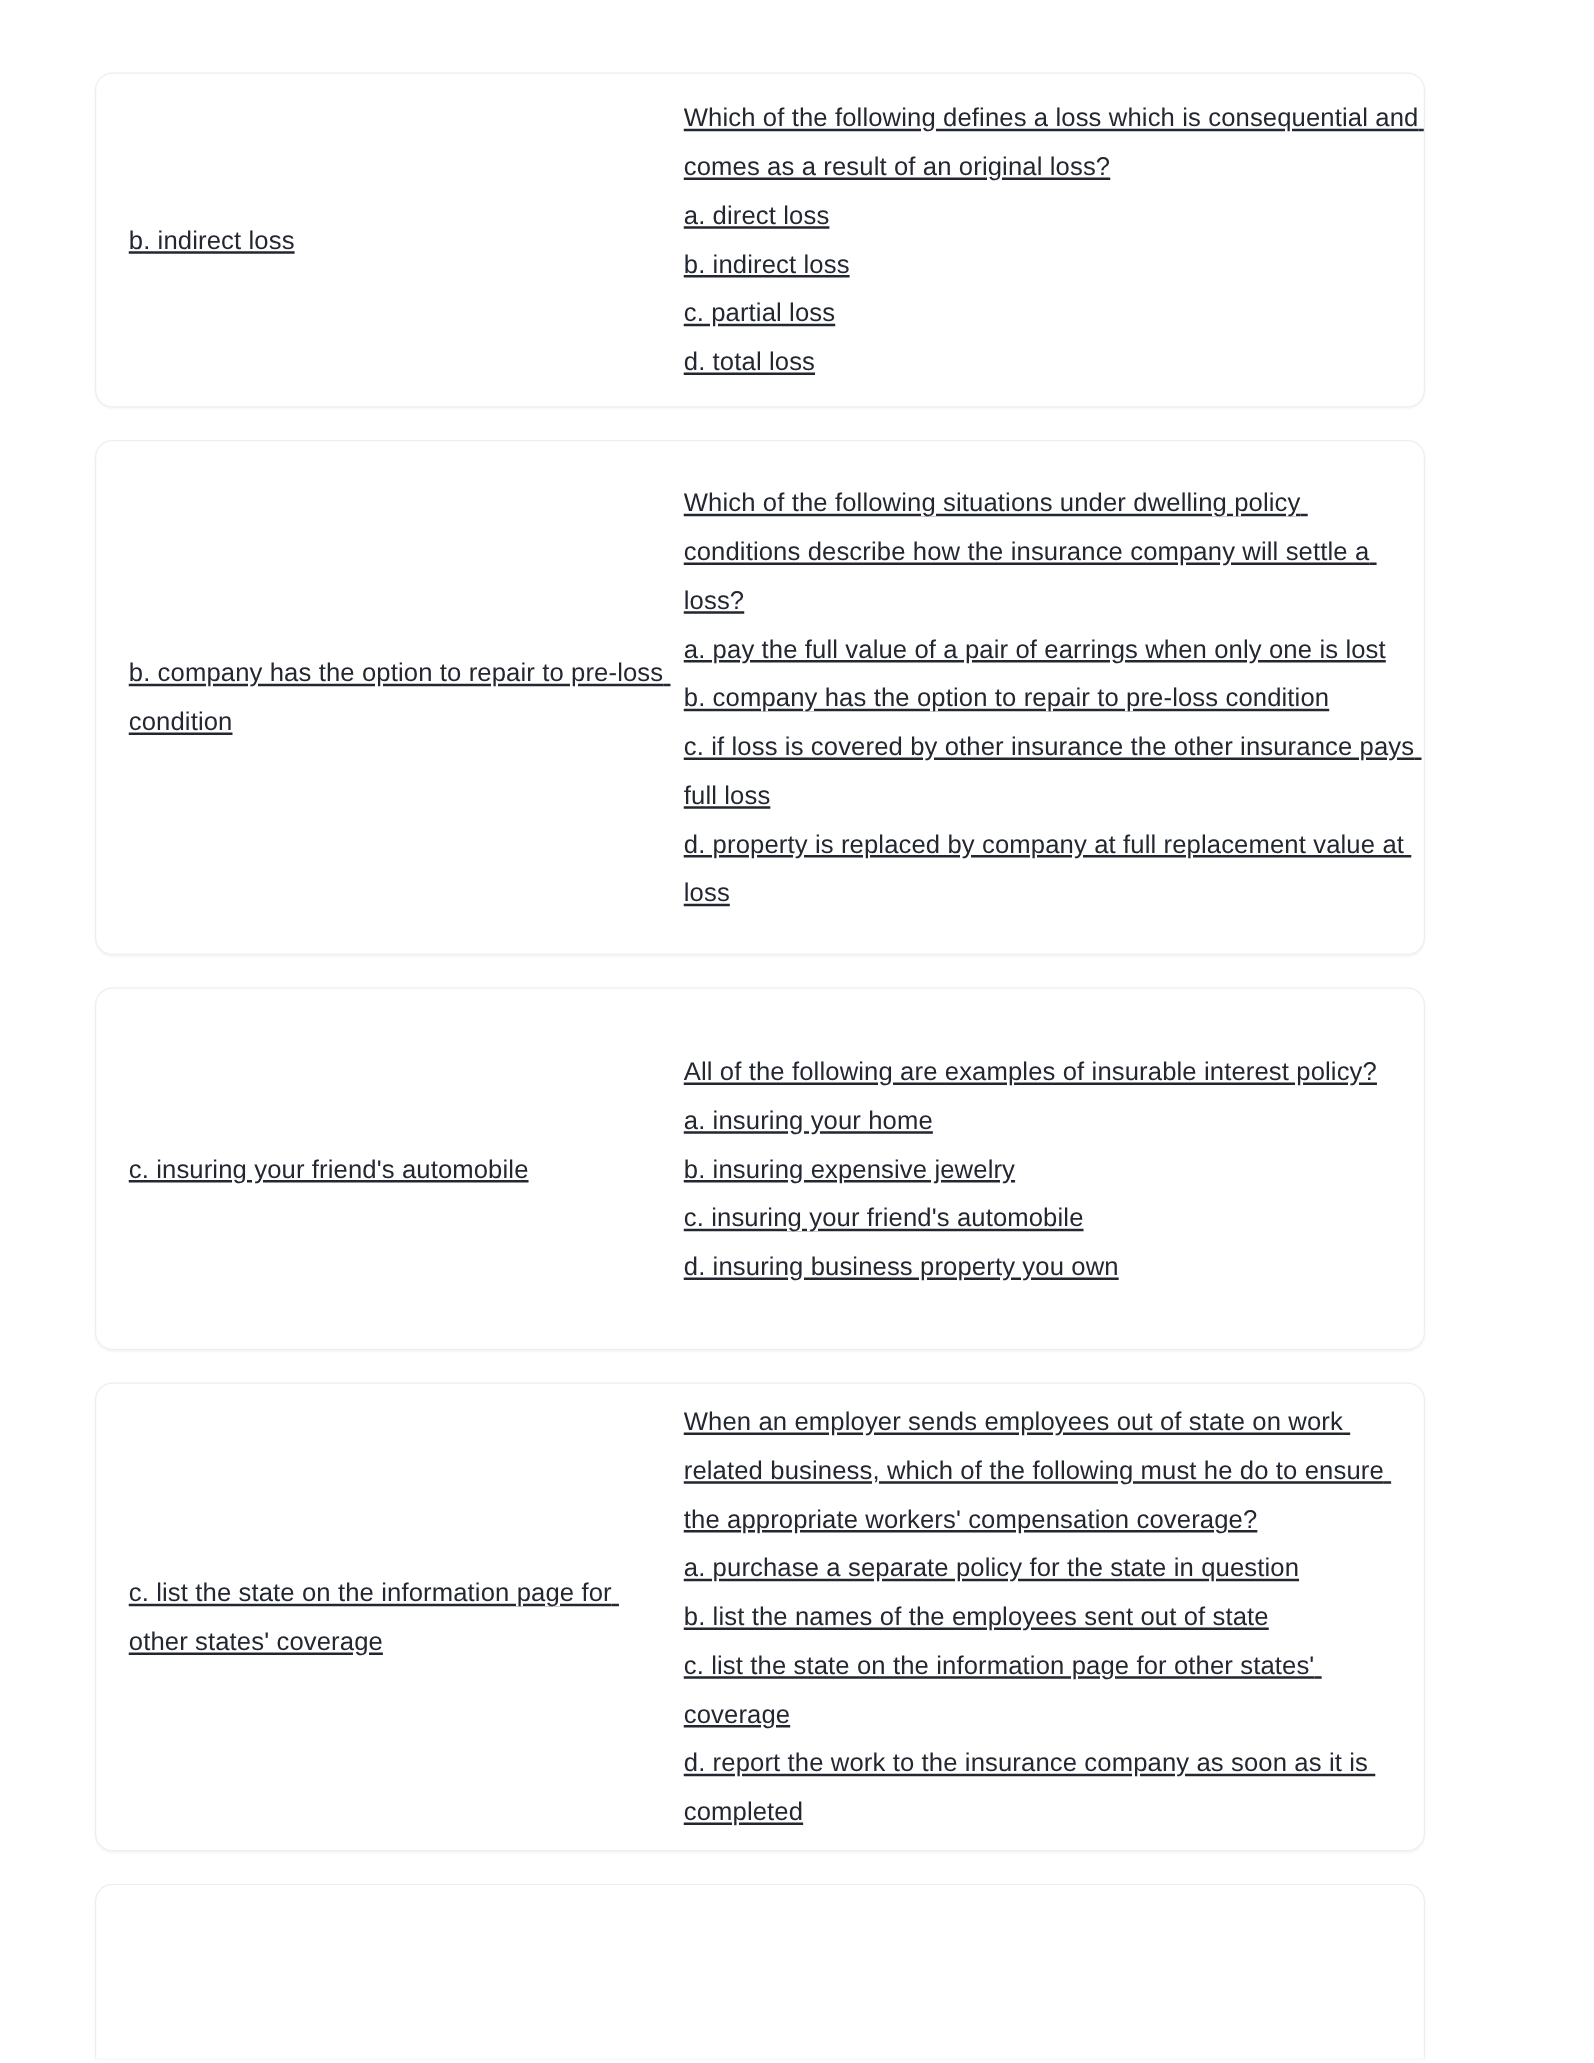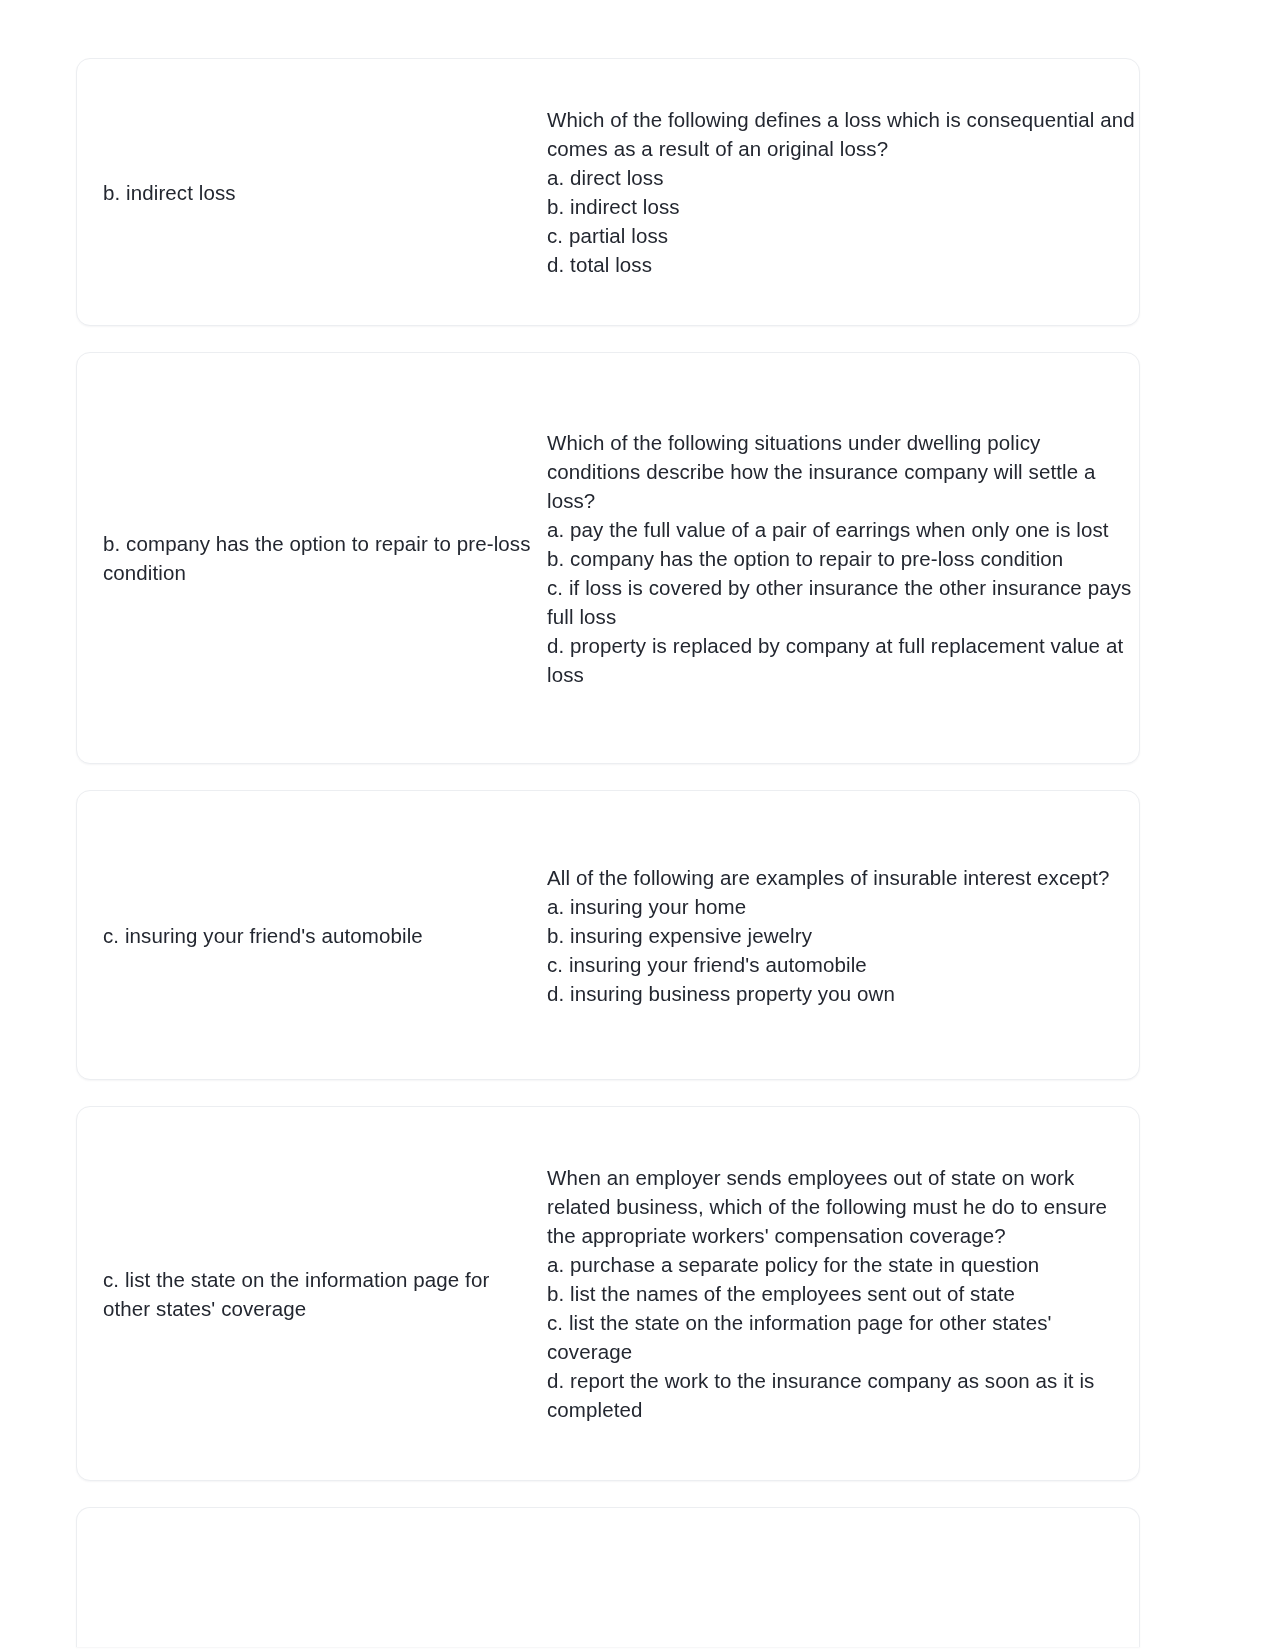--- a/index.html
+++ b/index.html
@@ -52,26 +52,27 @@
     padding-left: 26px;
     padding-right: 10px;
   }
   .col-question {
     flex: 1 1 auto;
     box-sizing: border-box;
     padding-right: 0px;
   }
   .txt {
     font-size: 20.5px;
-    line-height: 29px;
+    line-height: 39px;
     color: #232730;
     letter-spacing: 0.005em;
     white-space: pre-wrap;
     word-break: normal;
     overflow-wrap: normal;
+    text-decoration: underline;
   }
   
   .card-1 { height: 268px; }
   .card-2 { height: 412px; }
   .card-3 { height: 290px; }
   .card-4 { height: 375px; }
   .card-5 { height: 140px; }
   .card-1 .col-answer, .card-1 .col-question { }
   .card-partial {
     border-bottom: none;
@@ -114,21 +115,21 @@
         </div>
       </div>
     </div>
 
     <div class="card card-3">
       <div class="card-inner">
         <div class="col-answer">
           <div class="txt">c. insuring your friend's automobile</div>
         </div>
         <div class="col-question">
-          <div class="txt">All of the following are examples of insurable interest except?
+          <div class="txt">All of the following are examples of insurable interest policy?
 a. insuring your home
 b. insuring expensive jewelry
 c. insuring your friend's automobile
 d. insuring business property you own</div>
         </div>
       </div>
     </div>
 
     <div class="card card-4">
       <div class="card-inner">

